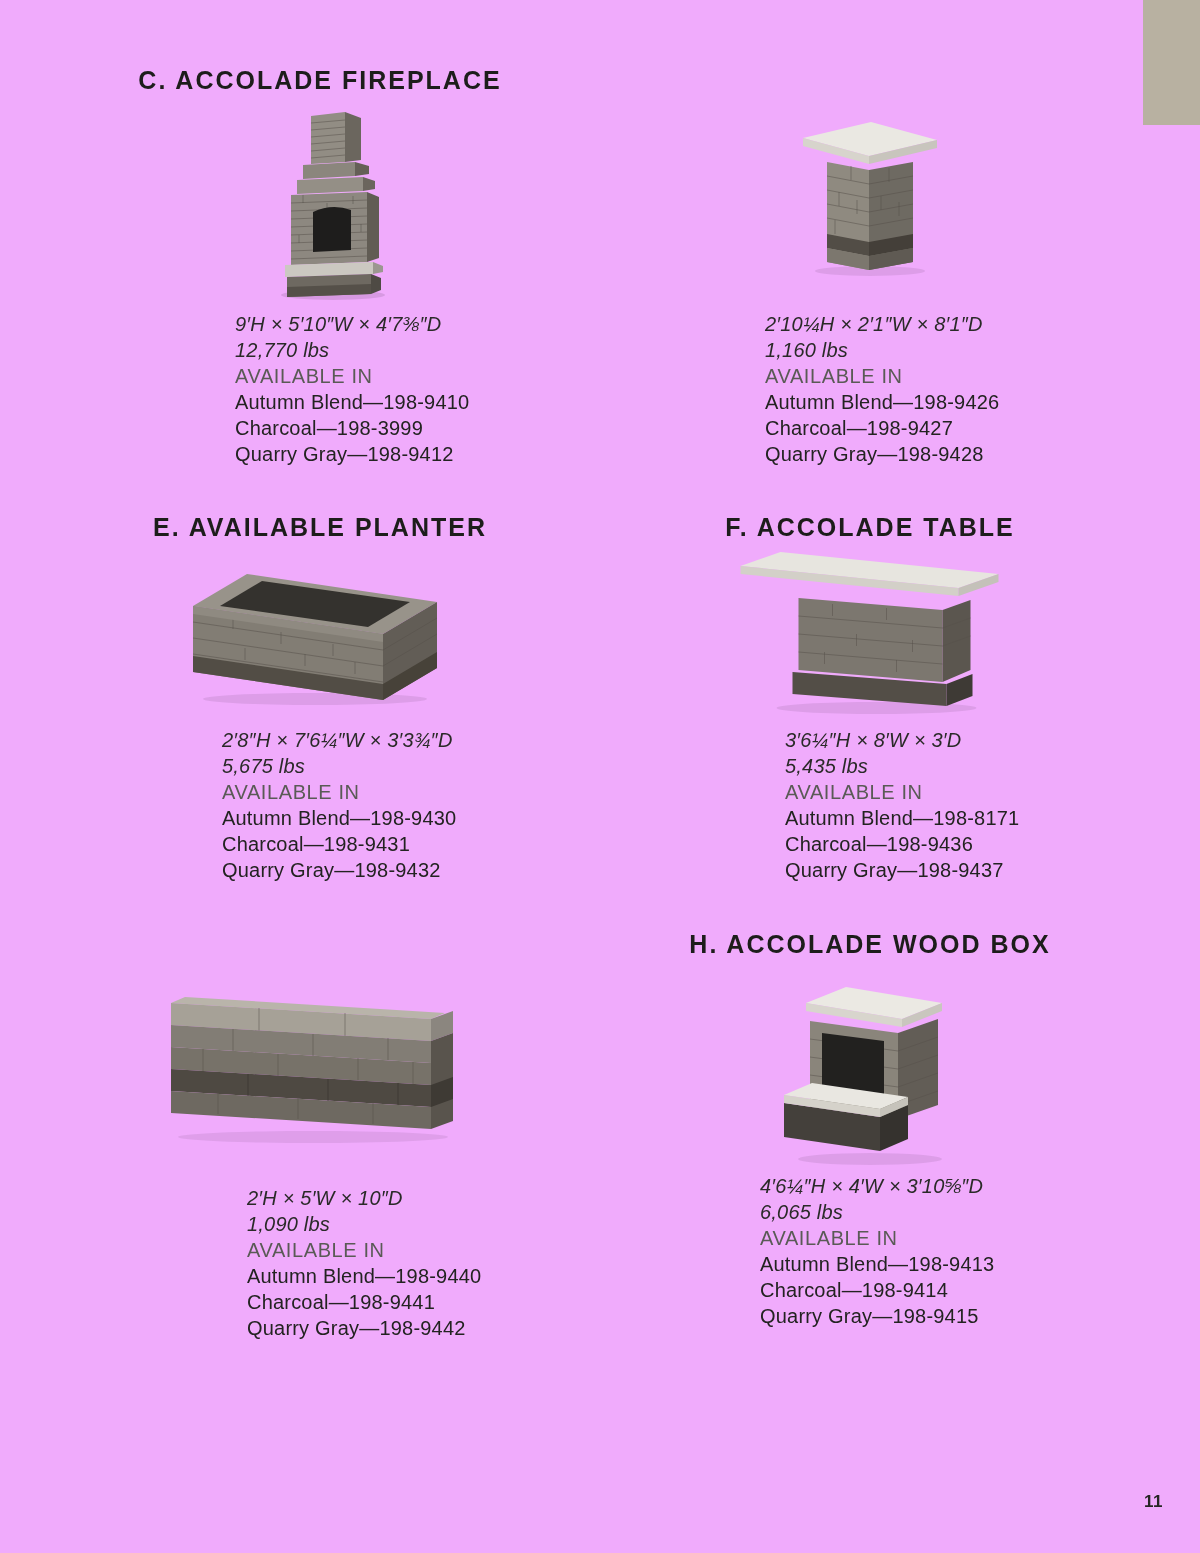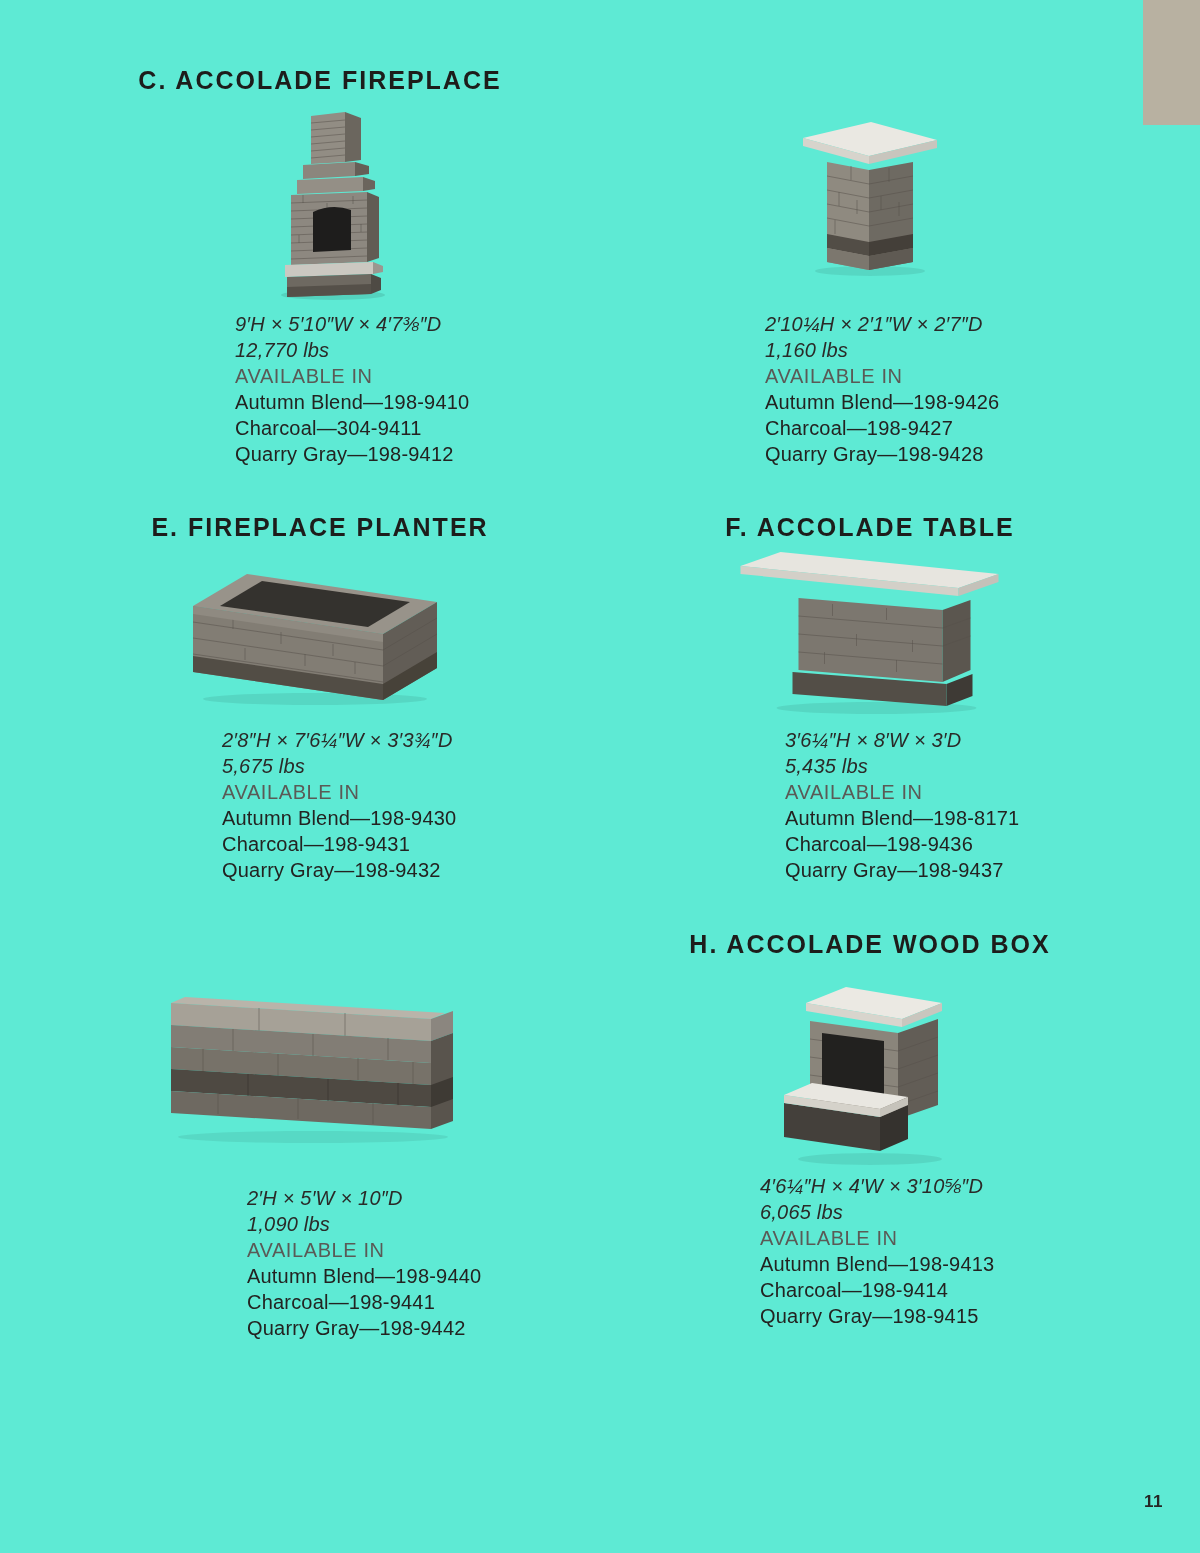--- a/index.html
+++ b/index.html
@@ -1,18 +1,18 @@
 <!DOCTYPE html>
 <html><head>
 <meta charset="utf-8">
 <style>
   html,body { margin:0; padding:0; background:#e8e8e8; }
   .page {
     position:relative; width:1200px; height:1553px; margin:0 auto;
-    background:#5eead4; overflow:hidden;
+    background:#f0abfc; overflow:hidden;
     font-family:"Liberation Sans","DejaVu Sans",sans-serif;
   }
   .corner-tab { position:absolute; top:0; left:1143px; width:57px; height:125px; background:#b8b1a1; }
   .page-num { position:absolute; left:1144px; top:1492px; font-size:17px; font-weight:bold; color:#262624; letter-spacing:0.5px; }
 
   .product { position:absolute; width:440px; }
   #sec-c { left:100px; top:66px;  height:430px; }
   #sec-d { left:650px; top:66px;  height:430px; }
   #sec-e { left:100px; top:513px; height:400px; }
   #sec-f { left:650px; top:513px; height:400px; }
@@ -73,21 +73,21 @@
         <polygon points="98,172 108,176 108,188 98,192" fill="#4e4a44"></polygon>
         <polygon points="14,175 98,172 98,192 14,195" fill="#6e6961"></polygon>
         <polygon points="14,185 98,182 98,192 14,195" fill="#555049"></polygon>
       </svg>
     </div>
     <div class="specs">
       <div class="dims">9′H × 5′10″W × 4′7⅜″D</div>
       <div class="weight">12,770 lbs</div>
       <div class="avail">AVAILABLE IN</div>
       <div>Autumn Blend—198-9410</div>
-      <div>Charcoal—304-9411</div>
+      <div>Charcoal—198-3999</div>
       <div>Quarry Gray—198-9412</div>
     </div>
   </section>
 
   <section class="product" id="sec-d">
     <div class="img-wrap">
       <svg width="162" height="173" viewBox="0 0 162 173">
         <ellipse cx="81" cy="165" rx="55" ry="5" fill="rgba(0,0,0,0.08)"></ellipse>
         <polygon points="38,56 80,64 80,164 38,156" fill="#8f8a80"></polygon>
         <polygon points="80,64 124,56 124,156 80,164" fill="#6e6a62"></polygon>
@@ -96,31 +96,31 @@
         <polygon points="38,128 80,136 80,150 38,142" fill="#524d46"></polygon>
         <polygon points="80,136 124,128 124,142 80,150" fill="#443f39"></polygon>
         <polygon points="38,142 80,150 80,164 38,156" fill="#7c776e"></polygon>
         <polygon points="80,150 124,142 124,156 80,164" fill="#5f5a53"></polygon>
         <polygon points="14,32 82,16 148,34 80,50" fill="#eae8e2"></polygon>
         <polygon points="14,32 80,50 80,58 14,40" fill="#d7d4cc"></polygon>
         <polygon points="80,50 148,34 148,42 80,58" fill="#c8c5bd"></polygon>
       </svg>
     </div>
     <div class="specs">
-      <div class="dims">2′10¼H × 2′1″W × 2′7″D</div>
+      <div class="dims">2′10¼H × 2′1″W × 8′1″D</div>
       <div class="weight">1,160 lbs</div>
       <div class="avail">AVAILABLE IN</div>
       <div>Autumn Blend—198-9426</div>
       <div>Charcoal—198-9427</div>
       <div>Quarry Gray—198-9428</div>
     </div>
   </section>
 
   <section class="product" id="sec-e">
-    <h2>E. FIREPLACE PLANTER</h2>
+    <h2>E. AVAILABLE PLANTER</h2>
     <div class="img-wrap">
       <svg width="270" height="157" viewBox="0 0 270 157">
         <ellipse cx="130" cy="149" rx="112" ry="6" fill="rgba(0,0,0,0.08)"></ellipse>
         <polygon points="8,56 62,24 252,52 198,84" fill="#98938a"></polygon>
         <polygon points="35,56 77,31 225,52 183,77" fill="#34322e"></polygon>
         <polygon points="8,56 198,84 198,150 8,122" fill="#827d74"></polygon>
         <polygon points="198,84 252,52 252,118 198,150" fill="#625d56"></polygon>
         <path class="stroke-lines" d="M8,72 L198,100 M8,88 L198,116 M8,104 L198,132 M198,100 L252,68 M198,116 L252,84"></path>
         <path class="stroke-lines" d="M48,67 L48,79 M96,82 L96,94 M148,106 L148,94 M60,110 L60,98 M120,104 L120,116 M170,112 L170,124"></path>
         <polygon points="8,106 198,134 198,150 8,122" fill="#524d45"></polygon>

